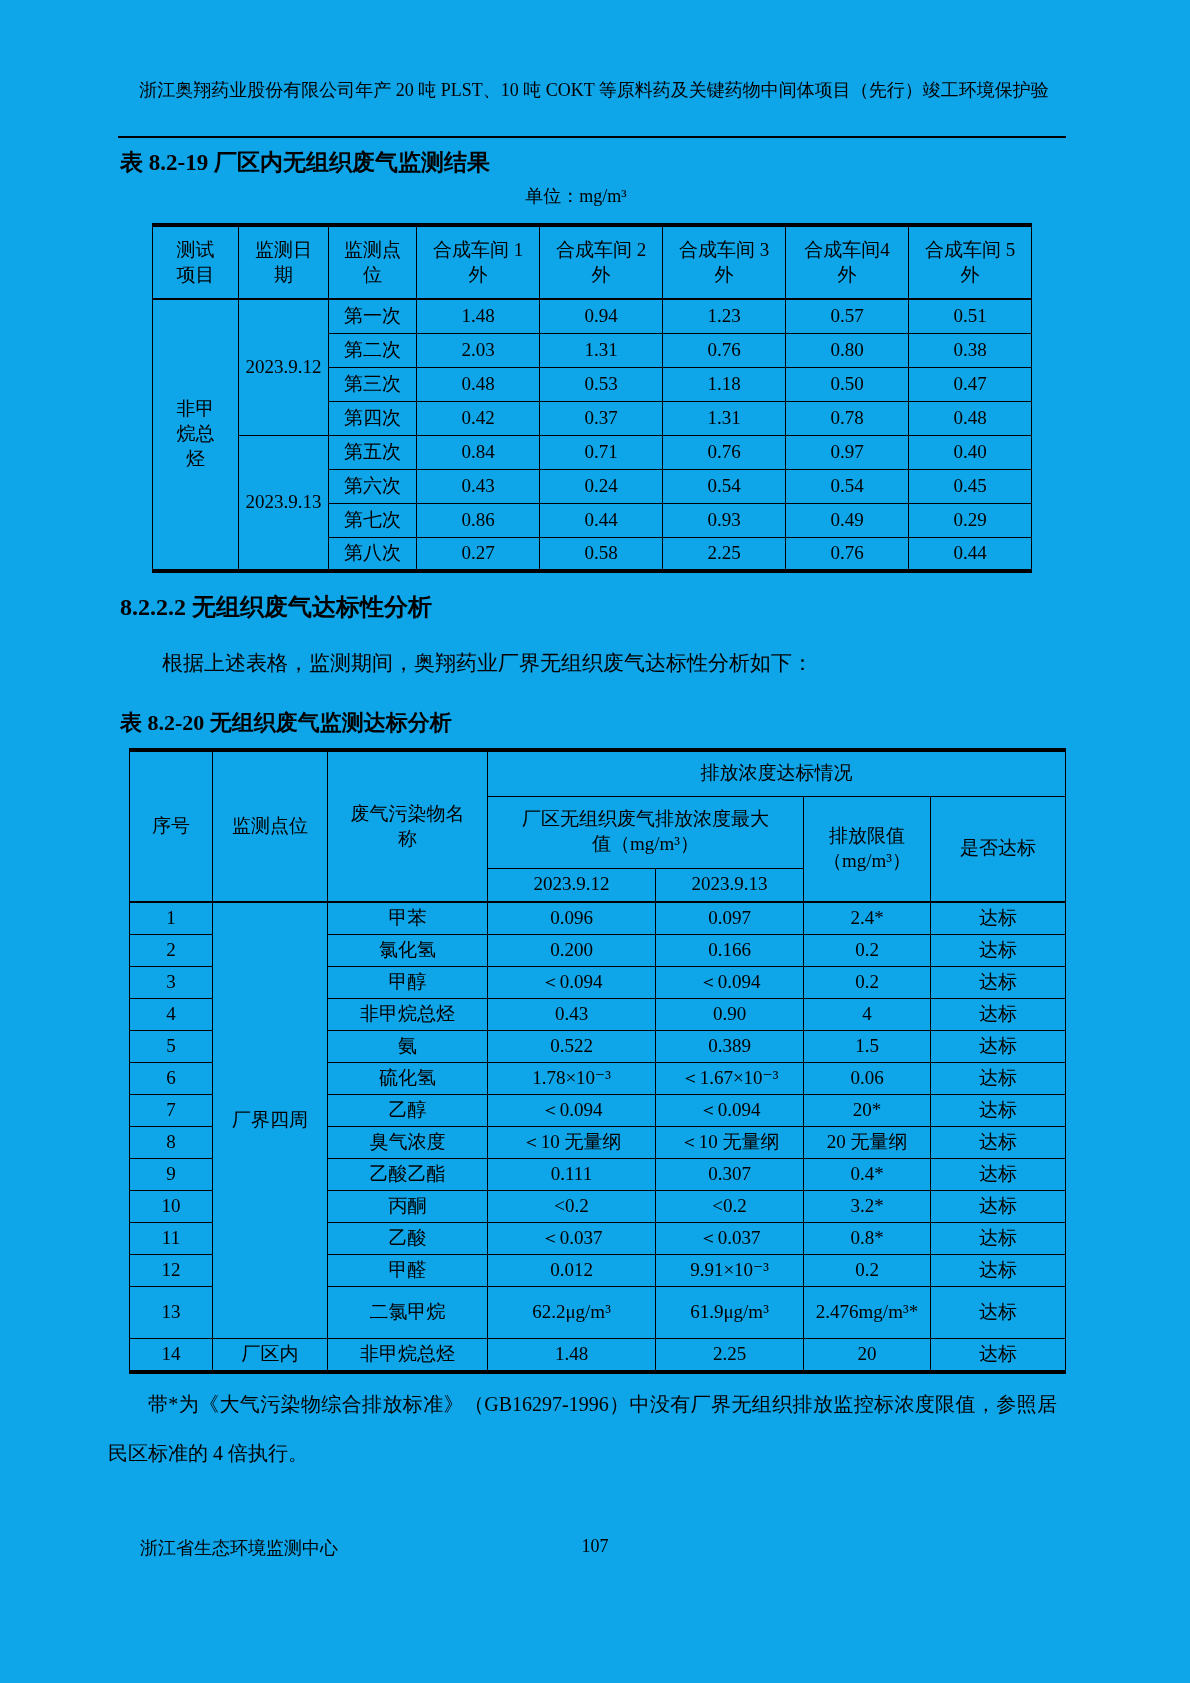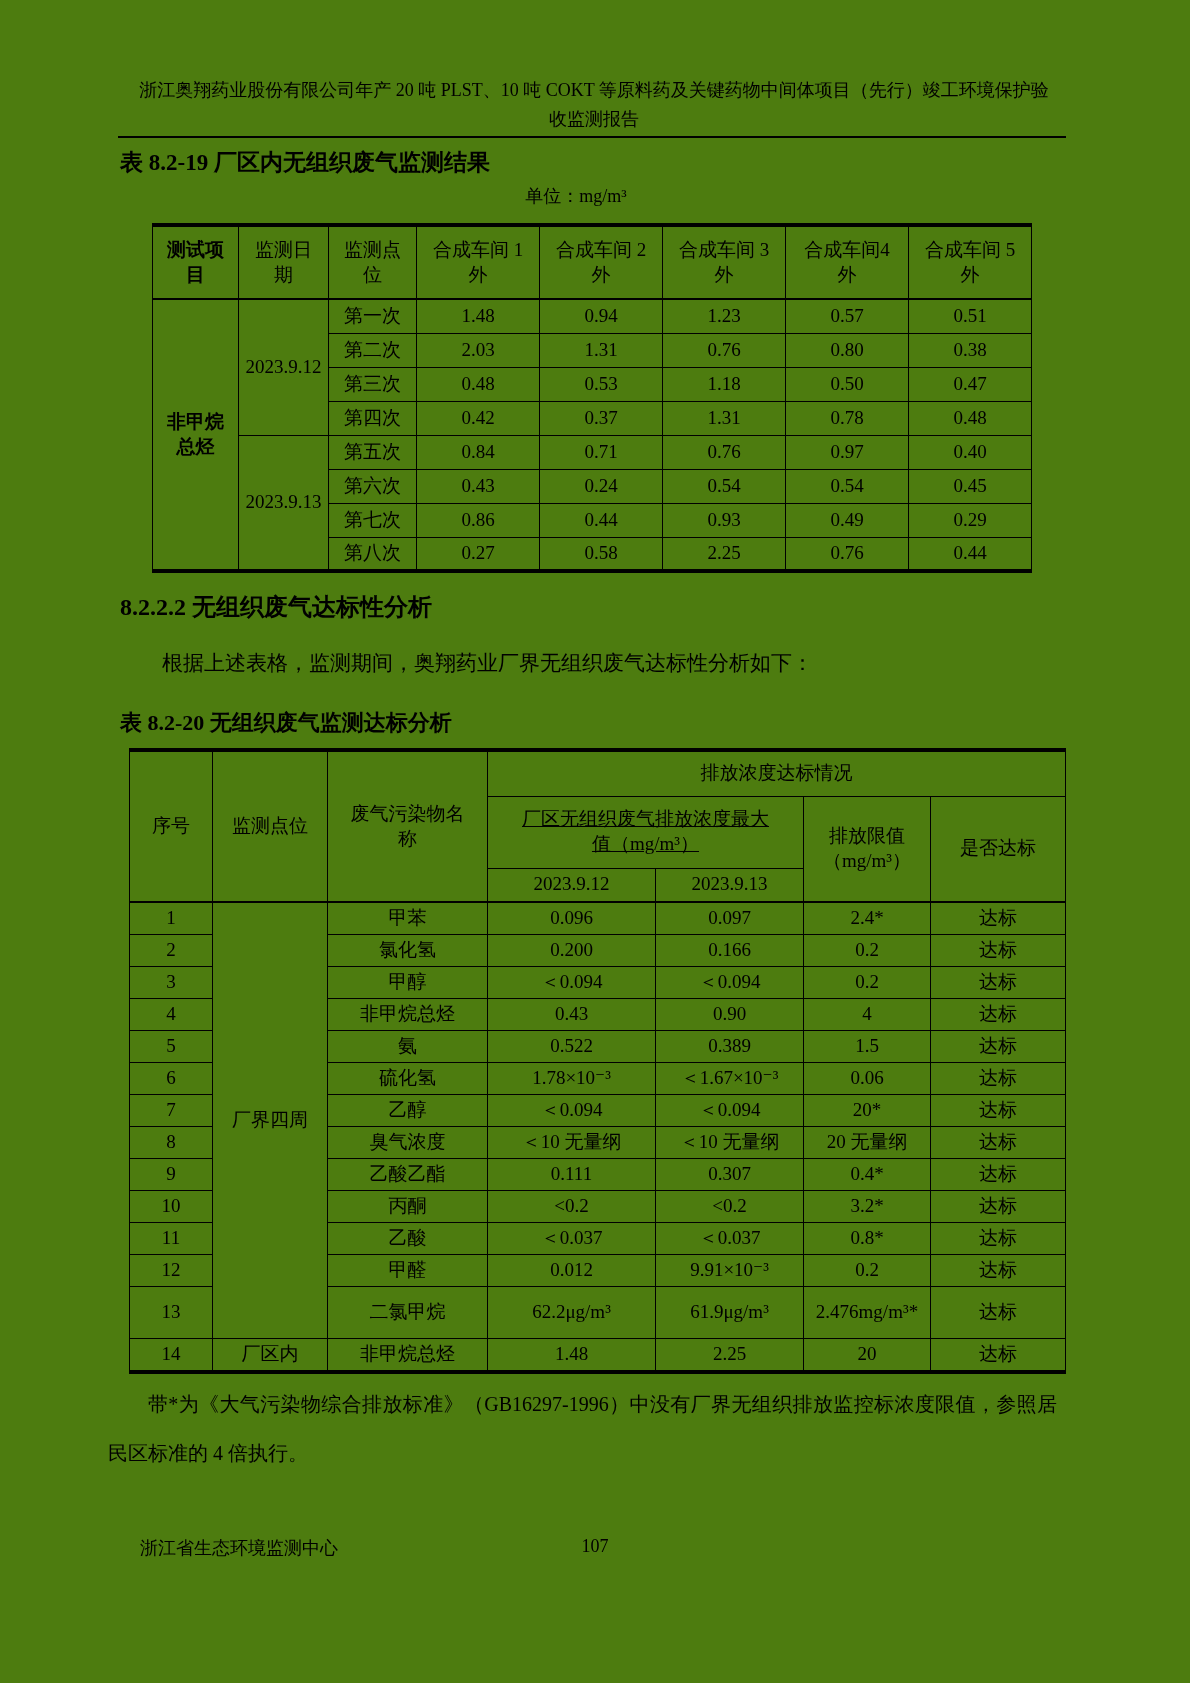--- a/index.html
+++ b/index.html
@@ -2,21 +2,21 @@
 <html><head>
 <meta charset="utf-8">
 <style>
   * { margin: 0; padding: 0; box-sizing: border-box; }
   html, body { background: #fff; }
   body {
     width: 1190px; height: 1683px;
     font-family: "Liberation Serif", "DejaVu Serif", serif;
     color: #000;
   }
-  .page { position: relative; width: 1190px; height: 1683px; background: #4d7c0f; overflow: hidden; }
+  .page { position: relative; width: 1190px; height: 1683px; background: #0ea5e9; overflow: hidden; }
 
   .doc-header {
     position: absolute; top: 76px; left: 120px; width: 948px;
     text-align: center; font-size: 18px; line-height: 29px;
   }
   .header-rule {
     position: absolute; top: 136px; left: 118px; width: 948px;
     border: none; border-top: 2px solid #000;
   }
 
@@ -45,32 +45,32 @@
   }
   table.t1, table.t2 {
     border-top: 4px solid #000;
     border-bottom: 4px solid #000;
   }
   tbody tr:first-child td { border-top: 2.5px solid #000; }
 
   .t1 { top: 223px; left: 152px; width: 879px; }
   .t1 thead tr { height: 74px; }
   .t1 tbody tr { height: 34px; }
-  .t1 .narrow { padding: 1px 5px; font-weight: bold; }
+  .t1 .narrow { padding: 1px 17px; }
   .t1 .date-col { padding: 1px 2px; }
 
   .t2 { top: 748px; left: 129px; width: 936px; }
   .t2 tr.h1 { height: 46px; }
   .t2 tr.h2 { height: 72px; }
   .t2 tr.h3 { height: 34px; }
   .t2 tbody tr { height: 32px; }
   .t2 tbody tr.tall { height: 52px; }
   .t2 tbody tr.last { height: 34px; }
   .t2 .pad-wide { padding: 1px 14px; }
-  .t2 .pad-x28 { padding: 0 28px; text-decoration: underline; }
+  .t2 .pad-x28 { padding: 0 28px; }
 
   .section-heading {
     position: absolute; top: 591px; left: 120px; width: 950px;
     font-size: 24px; font-weight: bold;
   }
   .body-para {
     position: absolute; top: 648px; left: 120px; width: 950px;
     font-size: 21px; text-indent: 2em; line-height: 1.5;
   }
   .footnote {
@@ -88,21 +88,20 @@
     text-align: center;
   }
 </style>
 </head>
 <body>
 
 <div class="page">
 
   <div class="doc-header">
     <div>浙江奥翔药业股份有限公司年产 20 吨 PLST、10 吨 COKT 等原料药及关键药物中间体项目（先行）竣工环境保护验</div>
-    <div>收监测报告</div>
   </div>
   <hr class="header-rule">
 
   <div class="table-title t1-title">表 8.2-19 厂区内无组织废气监测结果</div>
   <div class="unit-label">单位：mg/m³</div>
 
   <table class="t1">
     <colgroup>
       <col style="width:86px">
         <col style="width:90px">

